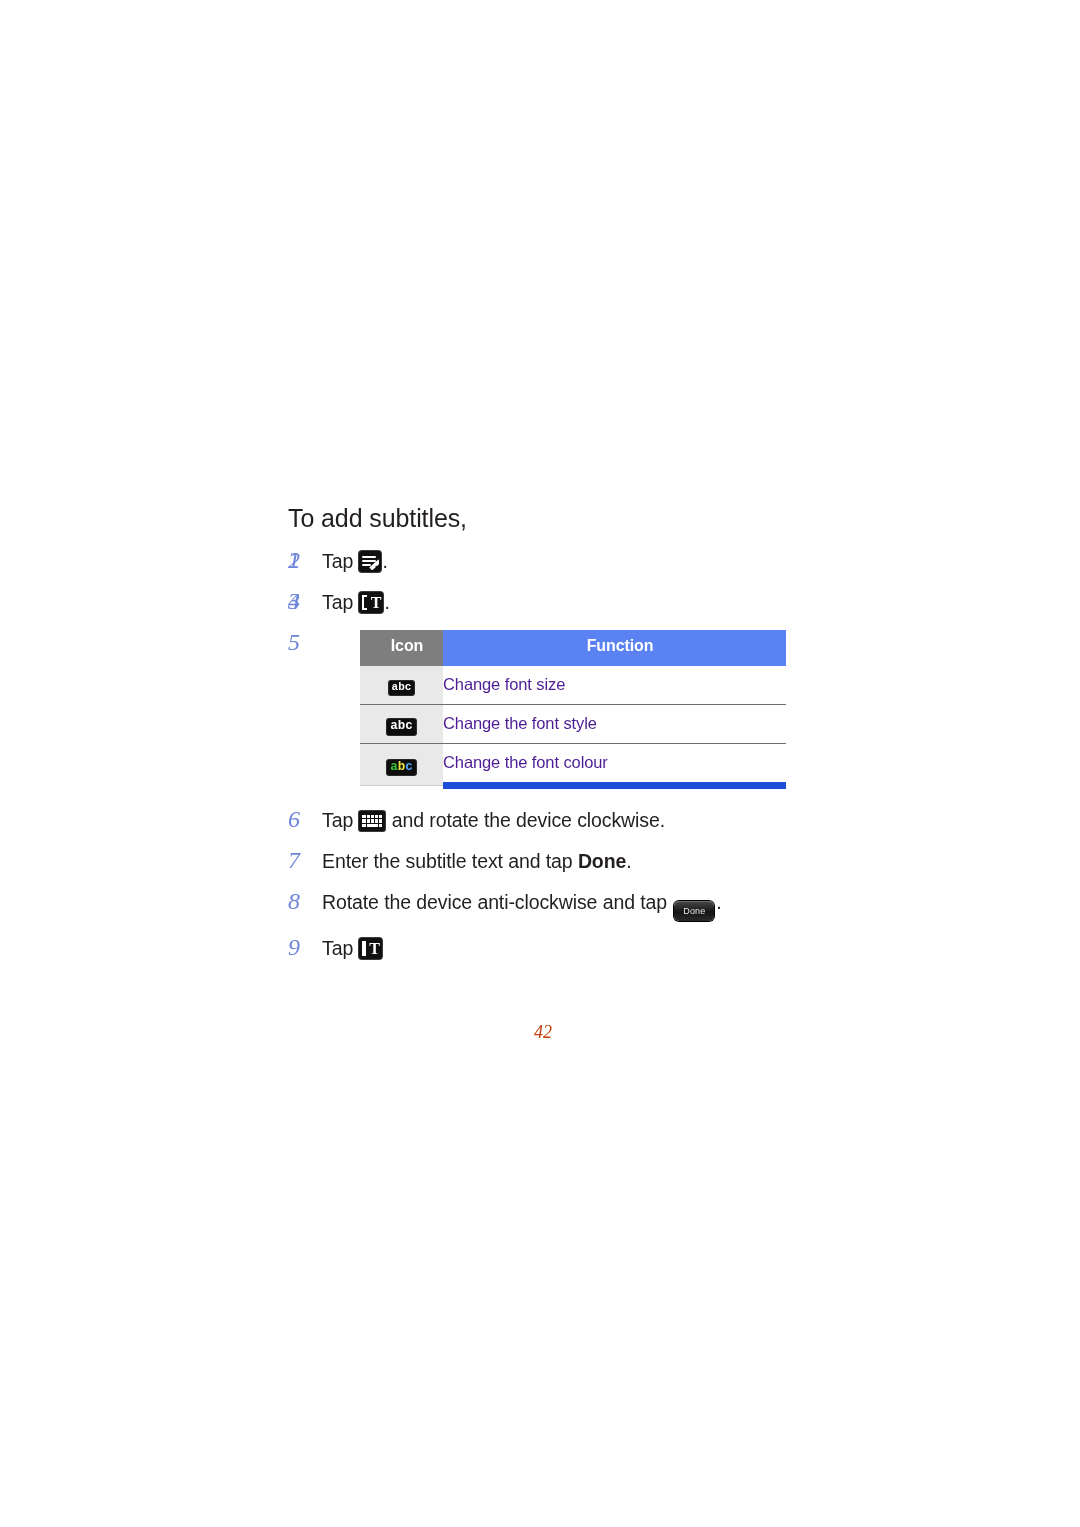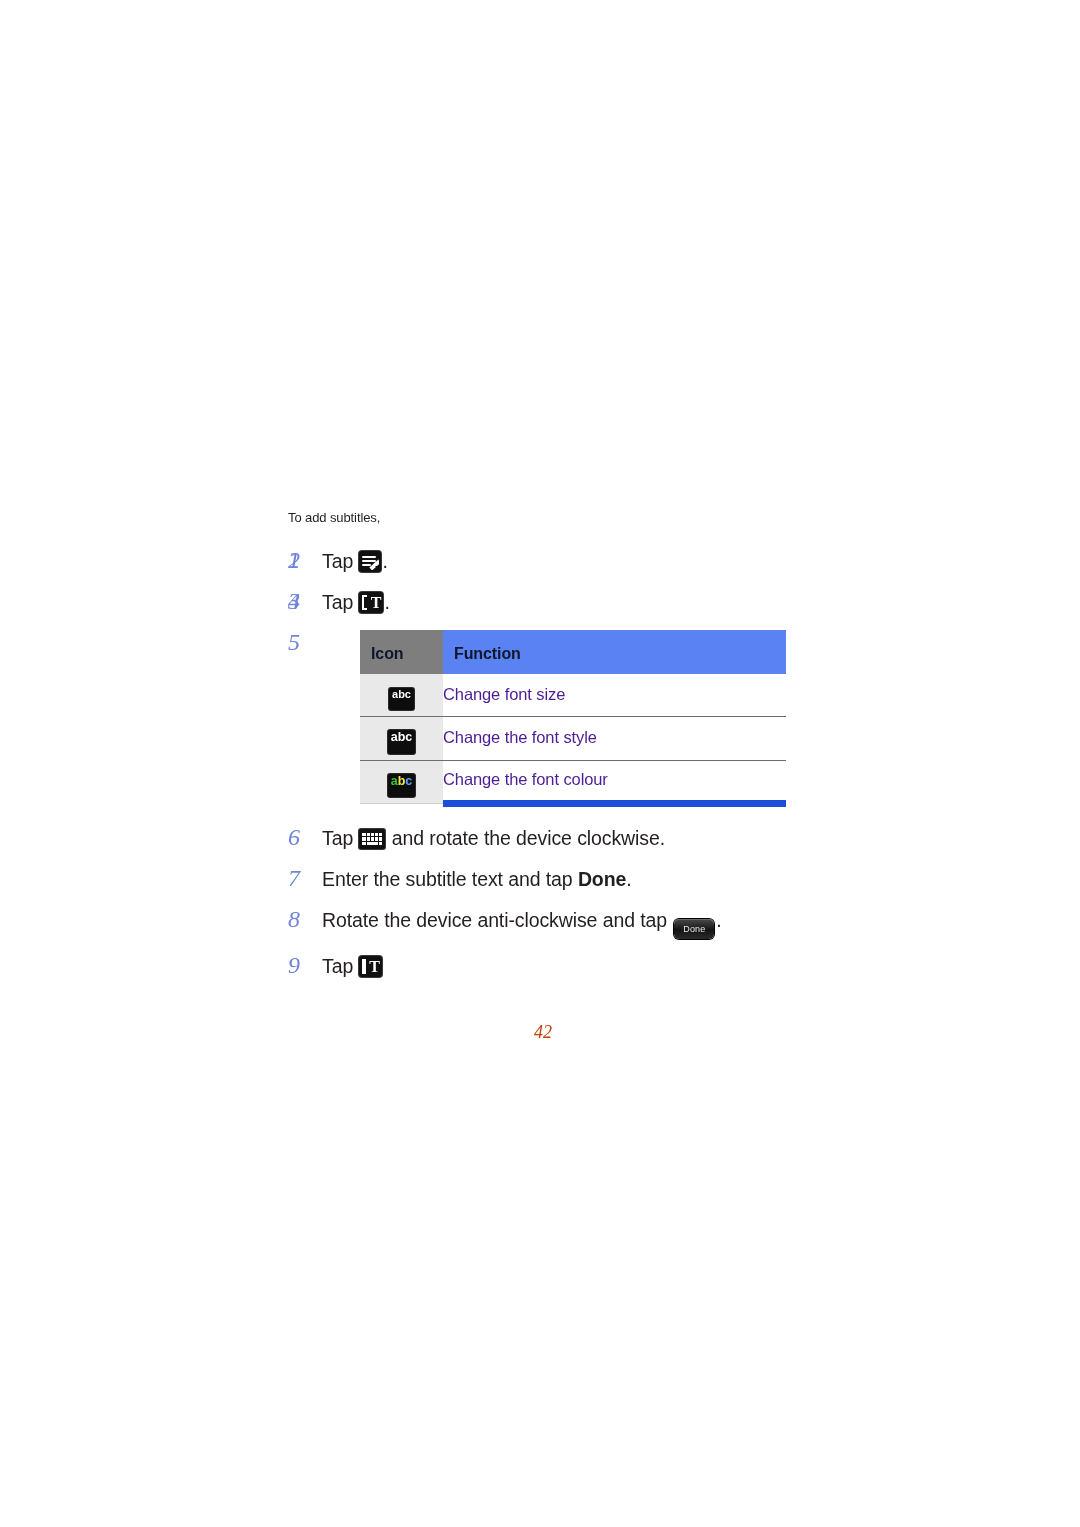--- a/index.html
+++ b/index.html
@@ -27,21 +27,21 @@
 
   .content {
     position: absolute;
     left: 288px;
     top: 505px;
     width: 510px;
   }
 
   
   .intro {
-    font-size: 13px;
+    font-size: 25px;
     line-height: 26px;
     color: #231f20;
     margin: 0 0 17px 0;
     letter-spacing: -0.1px;
   }
 
   
   .steps {
     list-style: none;
     margin: 0;
@@ -229,24 +229,24 @@
     text-align: center;
     letter-spacing: 0.2px;
     font-family: "Liberation Sans", sans-serif;
   }
 
   
   .abc {
     display: inline-block;
     background: #0d0d0d;
     border-radius: 2px;
-    padding: 1px 3px 10px 3px;
+    padding: 1px 3px 2px 3px;
     line-height: 1;
     box-shadow: 0 0 0 1px #2a2a2a;
-    font-family: Liberation Sans, sans-serif;
+    font-family: Liberation Mono, monospace;
     font-weight: bold;
     letter-spacing: 0px;
   }
   .abc span { display: inline-block; }
   .abc-size  { font-size: 11px; }
   .abc-size span  { color: #ffffff; }
   .abc-style { font-size: 12.5px; }
   .abc-style span { color: #ffffff; }
   .abc-colour { font-size: 12.5px; }
   .abc-colour .a { color: #36c437; }
@@ -259,23 +259,23 @@
     width: 426px;
   }
   table.opts {
     border-collapse: collapse;
     width: 100%;
     table-layout: fixed;
   }
   table.opts th {
     font-size: 16px;
     font-weight: bold;
-    color: #0f172a;
-    text-align: left;
-    padding: 10px 0 7px 11px;
+    color: #ffffff;
+    text-align: center;
+    padding: 2px 0 7px 11px;
     letter-spacing: -0.1px;
   }
   th.h-icon     { width: 72px; background: #7e7e7e; }
   th.h-function { background: #5b82f2; }
 
   table.opts td {
     font-size: 16.5px;
     padding: 5px 0 6px 0;
     letter-spacing: -0.1px;
     border-bottom: 1px solid #6d6d6d;

